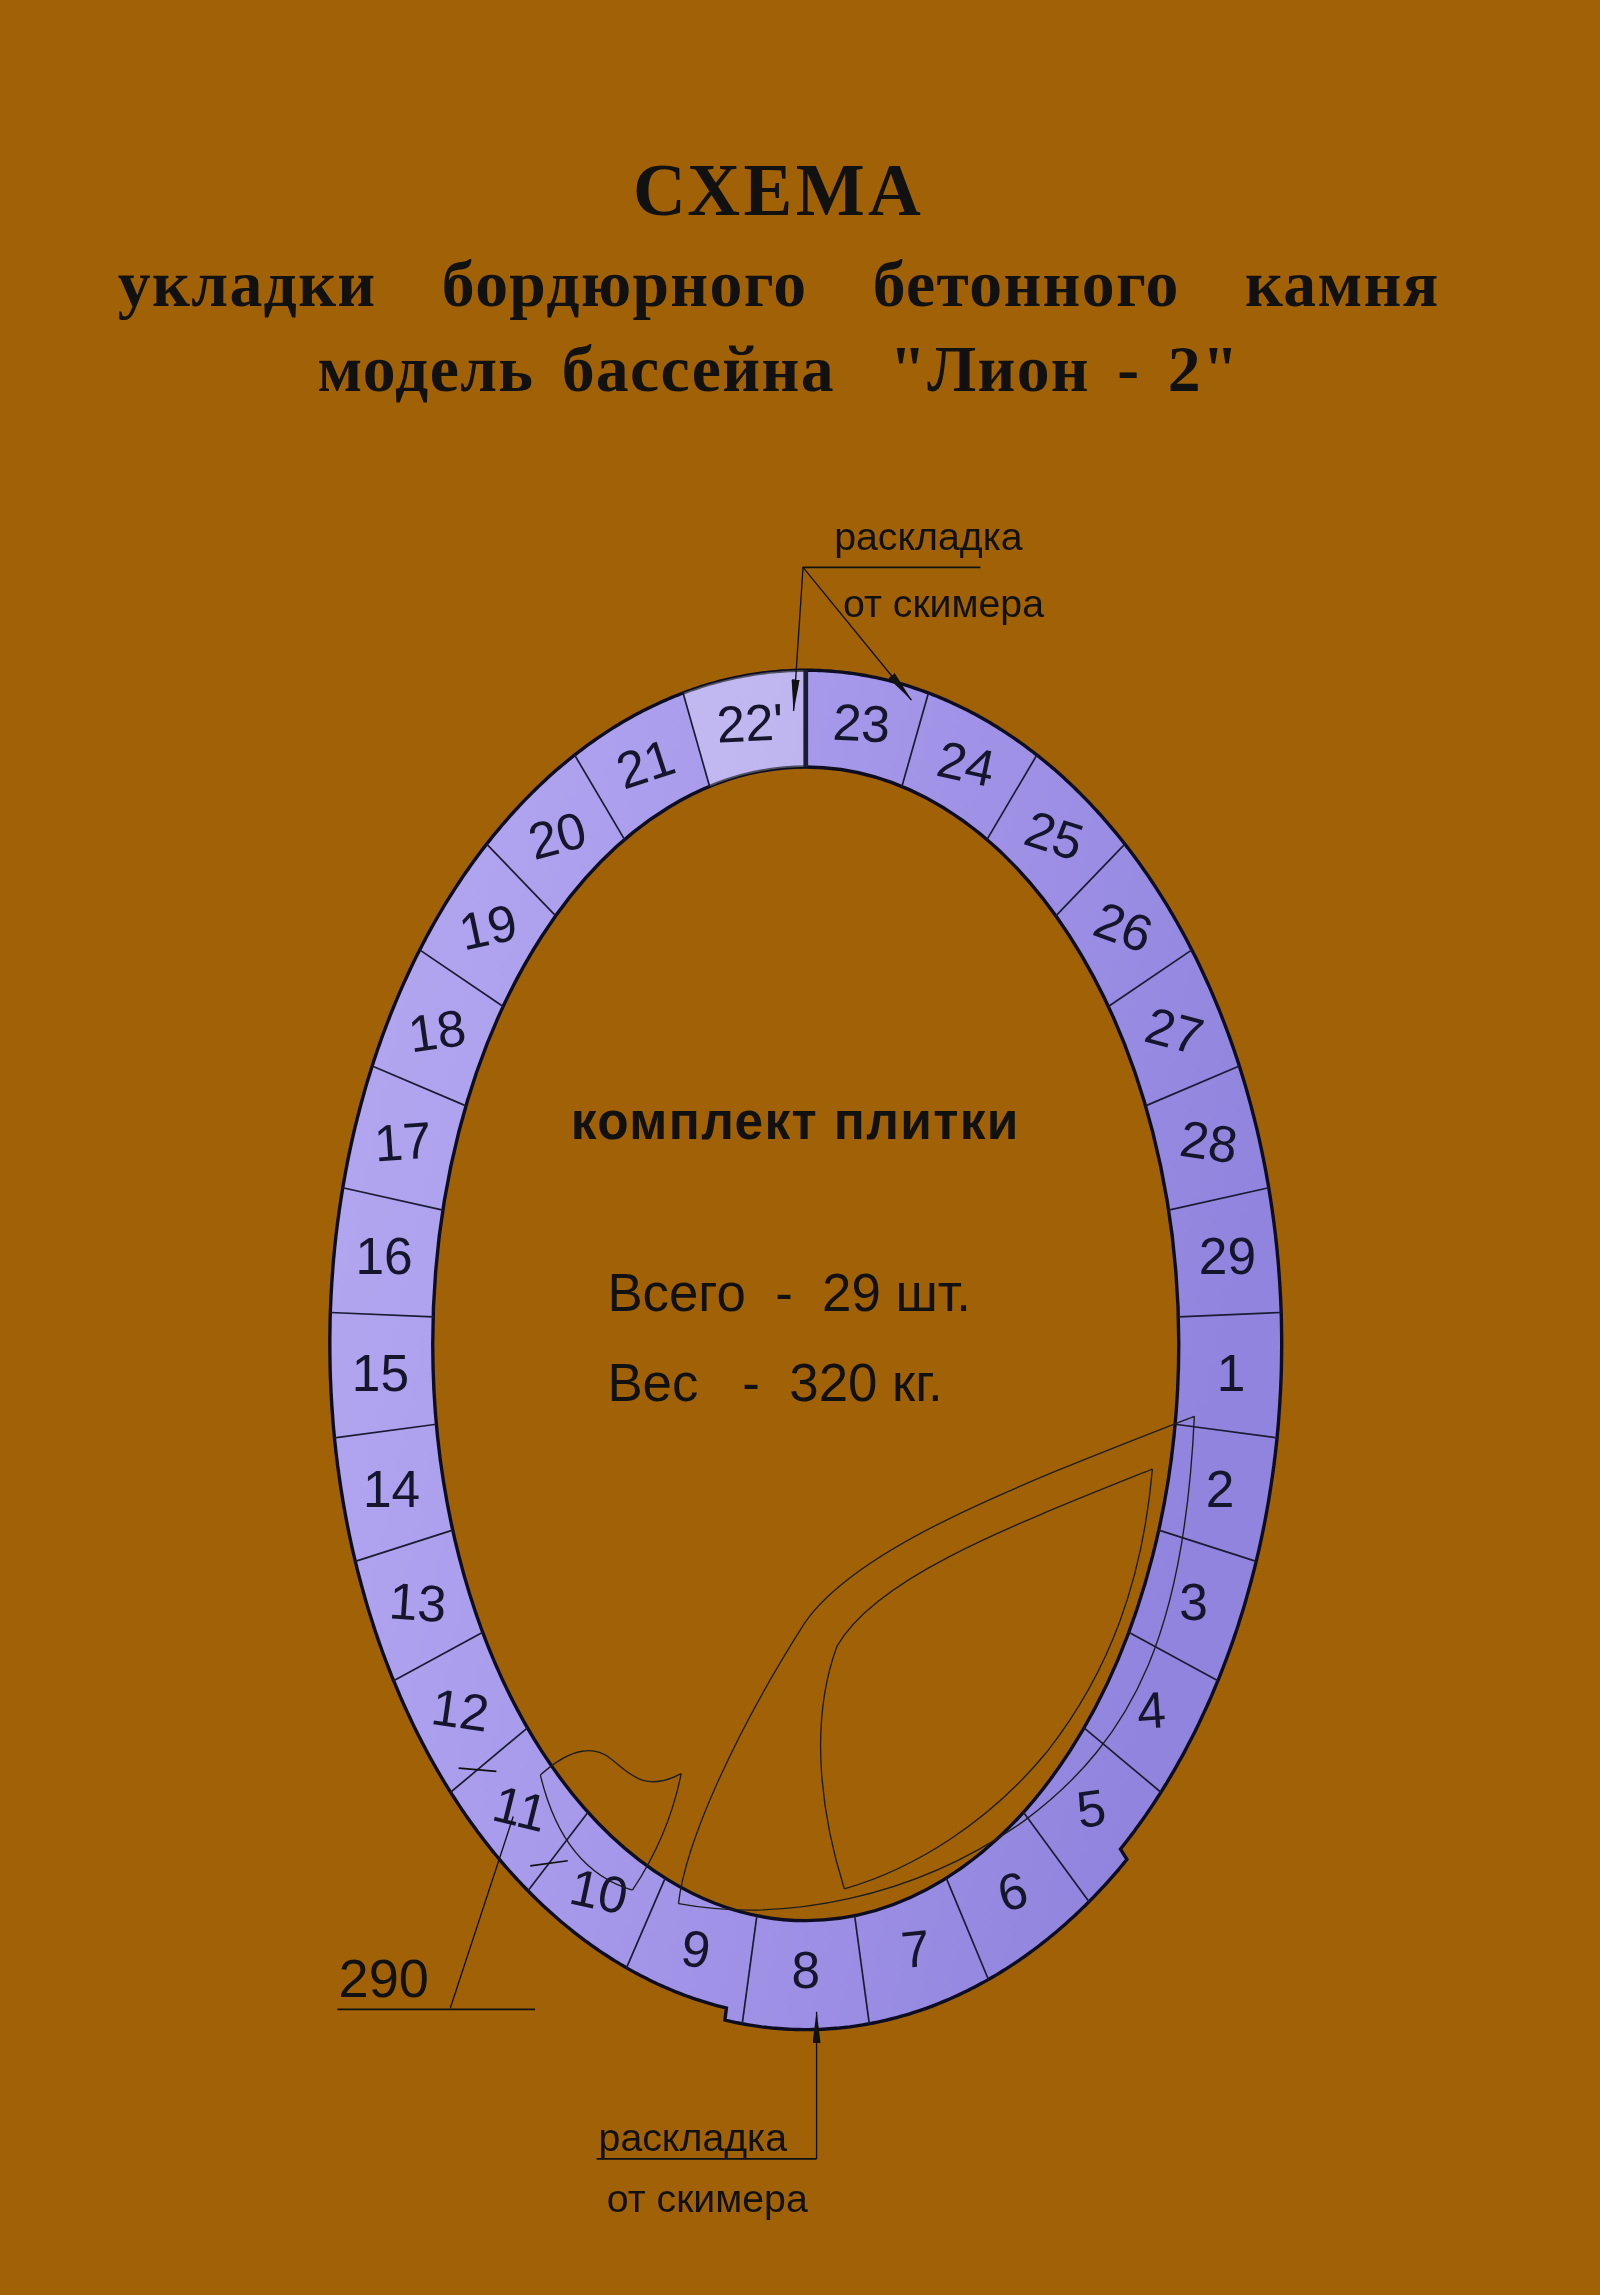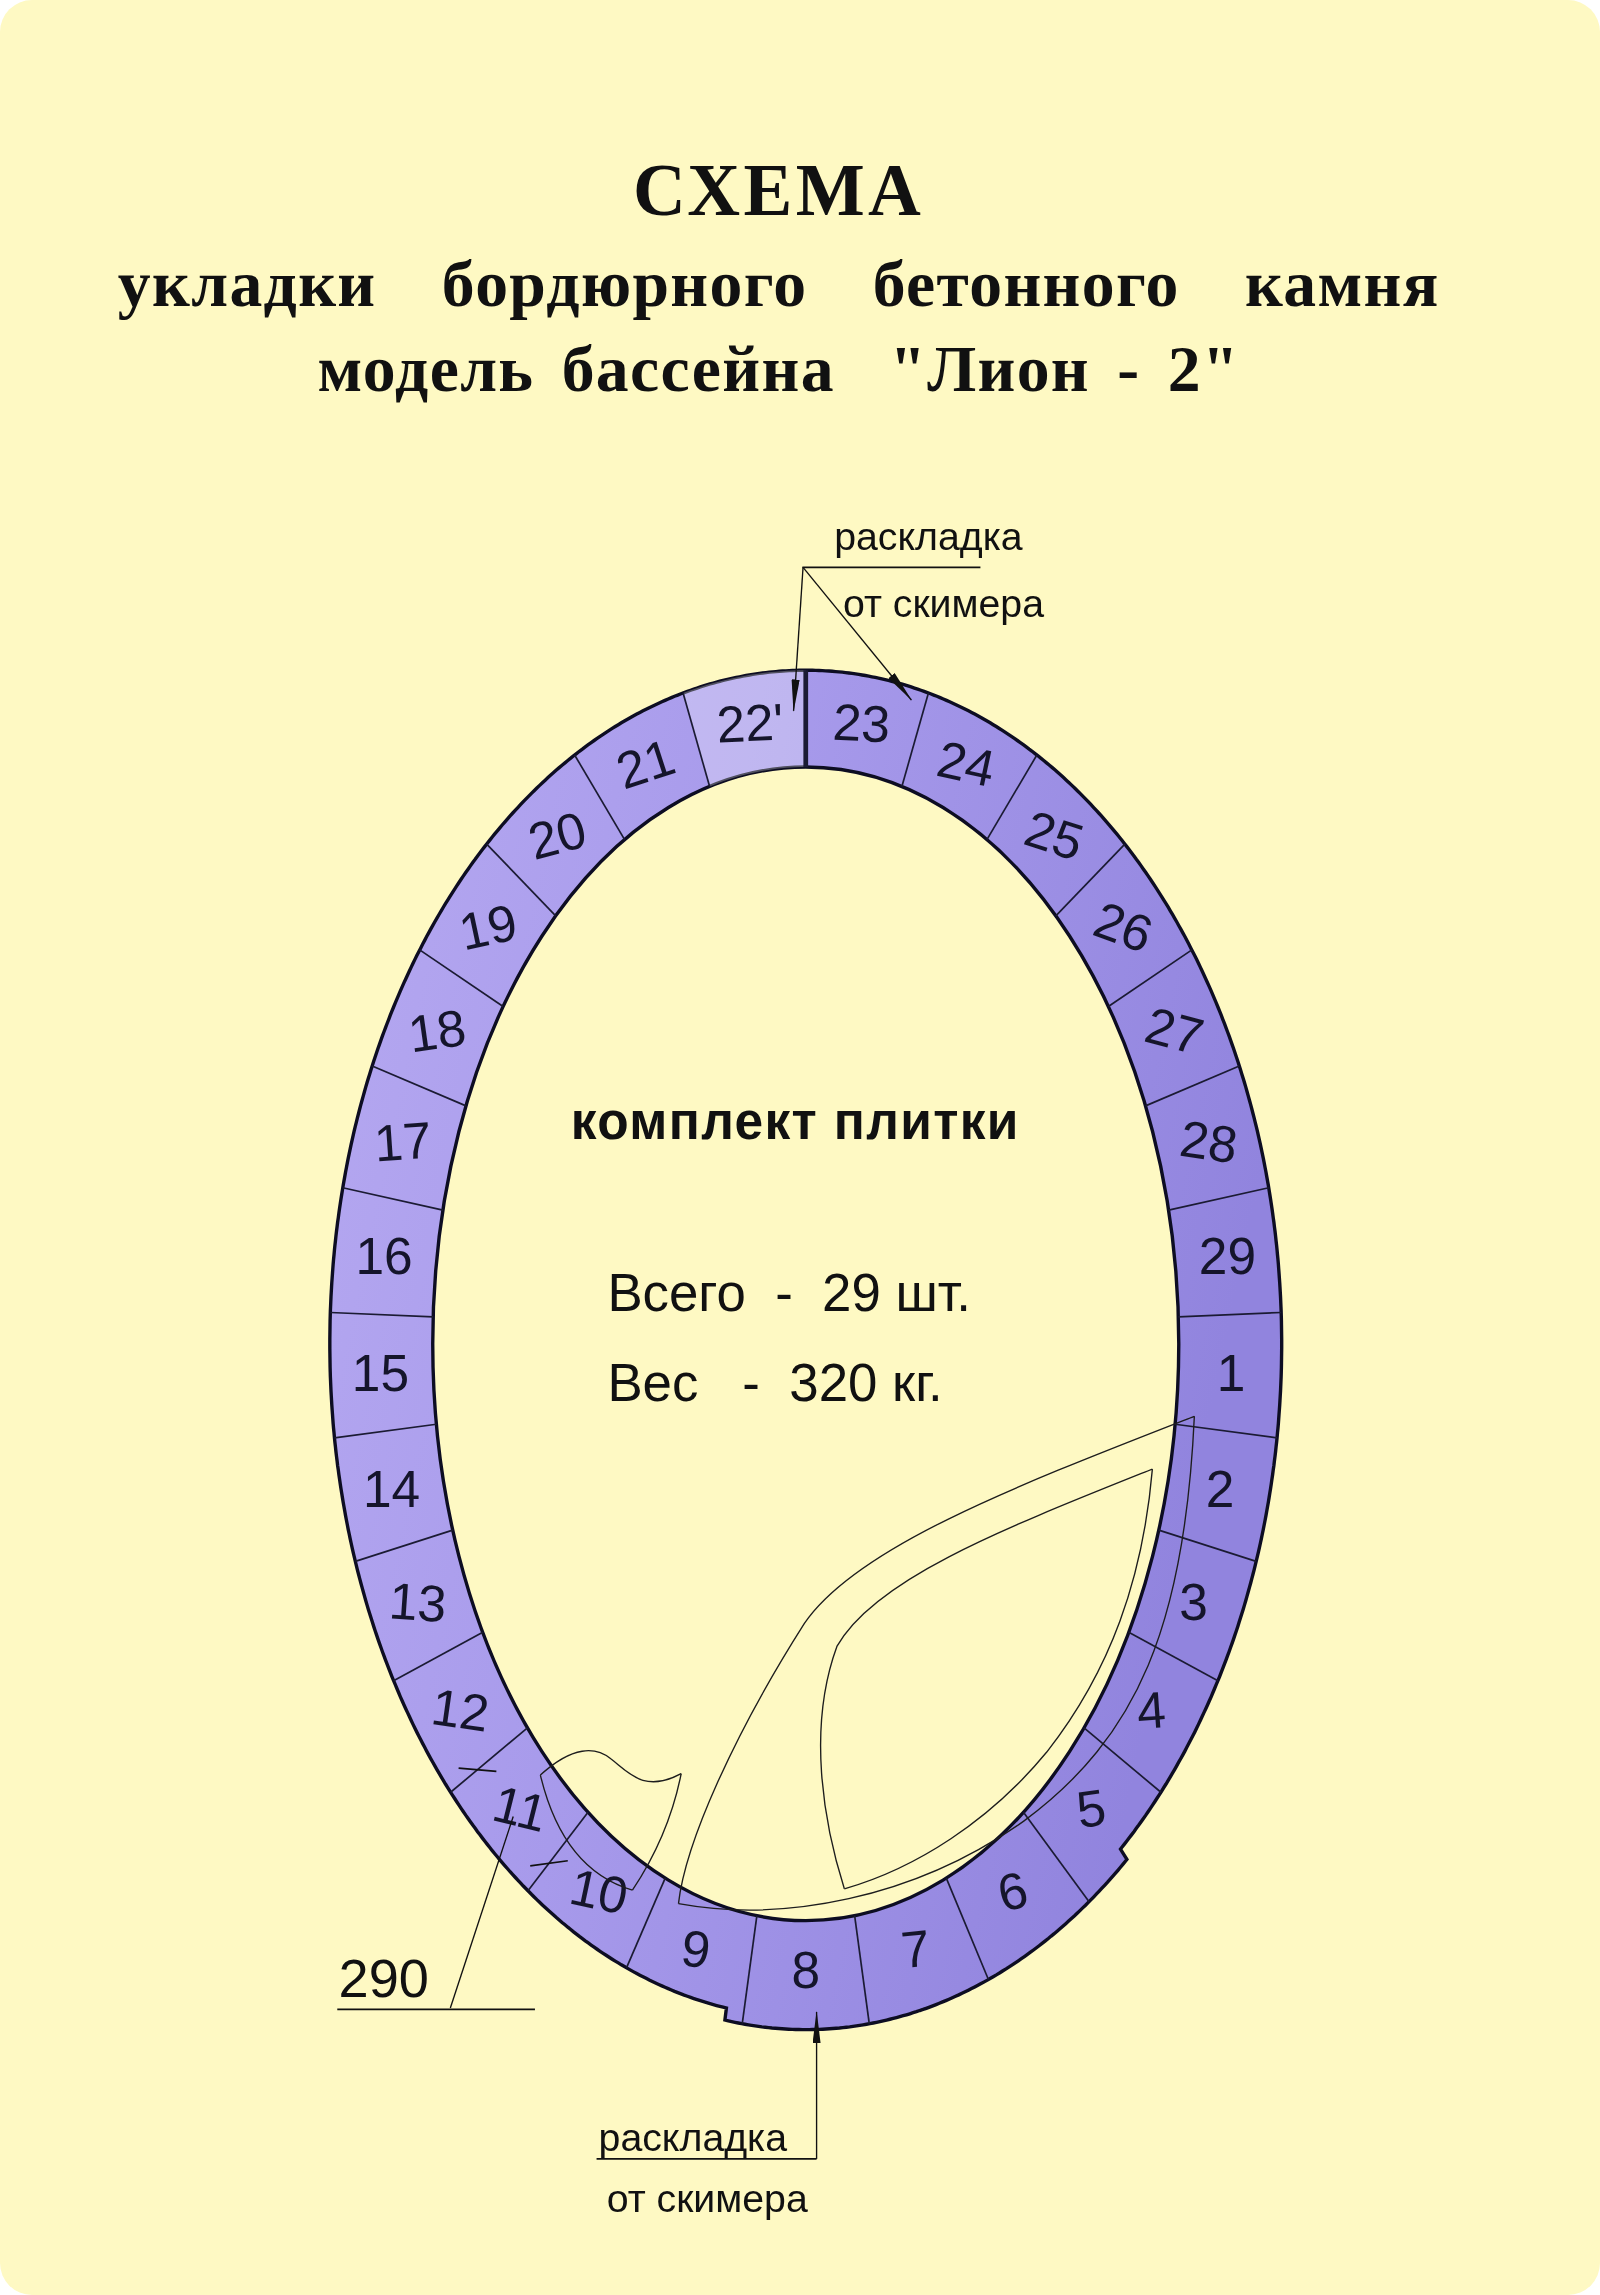--- a/index.html
+++ b/index.html
@@ -1,16 +1,16 @@
 <!DOCTYPE html>
 <html style="--ink: #111111;font-size:10.8px"><head>
 <meta charset="utf-8">
 <style>
   html,body{margin:0;padding:0;background:#ffffff;}
-  #page{position:relative;width:1600px;height:2295px;background:#fef9c3;overflow:hidden;border-radius:32px;}
+  #page{position:relative;width:1600px;height:2295px;background:#a16207;overflow:hidden;}
   svg{position:absolute;left:0;top:0;}
   text{font-family:"Liberation Sans",sans-serif;fill:var(--ink,#111);white-space:pre;}
   .title-line{font-family:"Liberation Serif",serif;font-weight:bold;text-anchor:middle;letter-spacing:2px;}
   .t1{font-size:108px;letter-spacing:5px;}
   .t2{font-size:97px;word-spacing:22px;}
   .t3{font-size:97px;word-spacing:14px;}
   .note{font-size:58px;}
   .info-head{font-size:76px;font-weight:bold;letter-spacing:2px;}
   .info-line{font-size:78px;}
   .dim{font-size:80px;}

